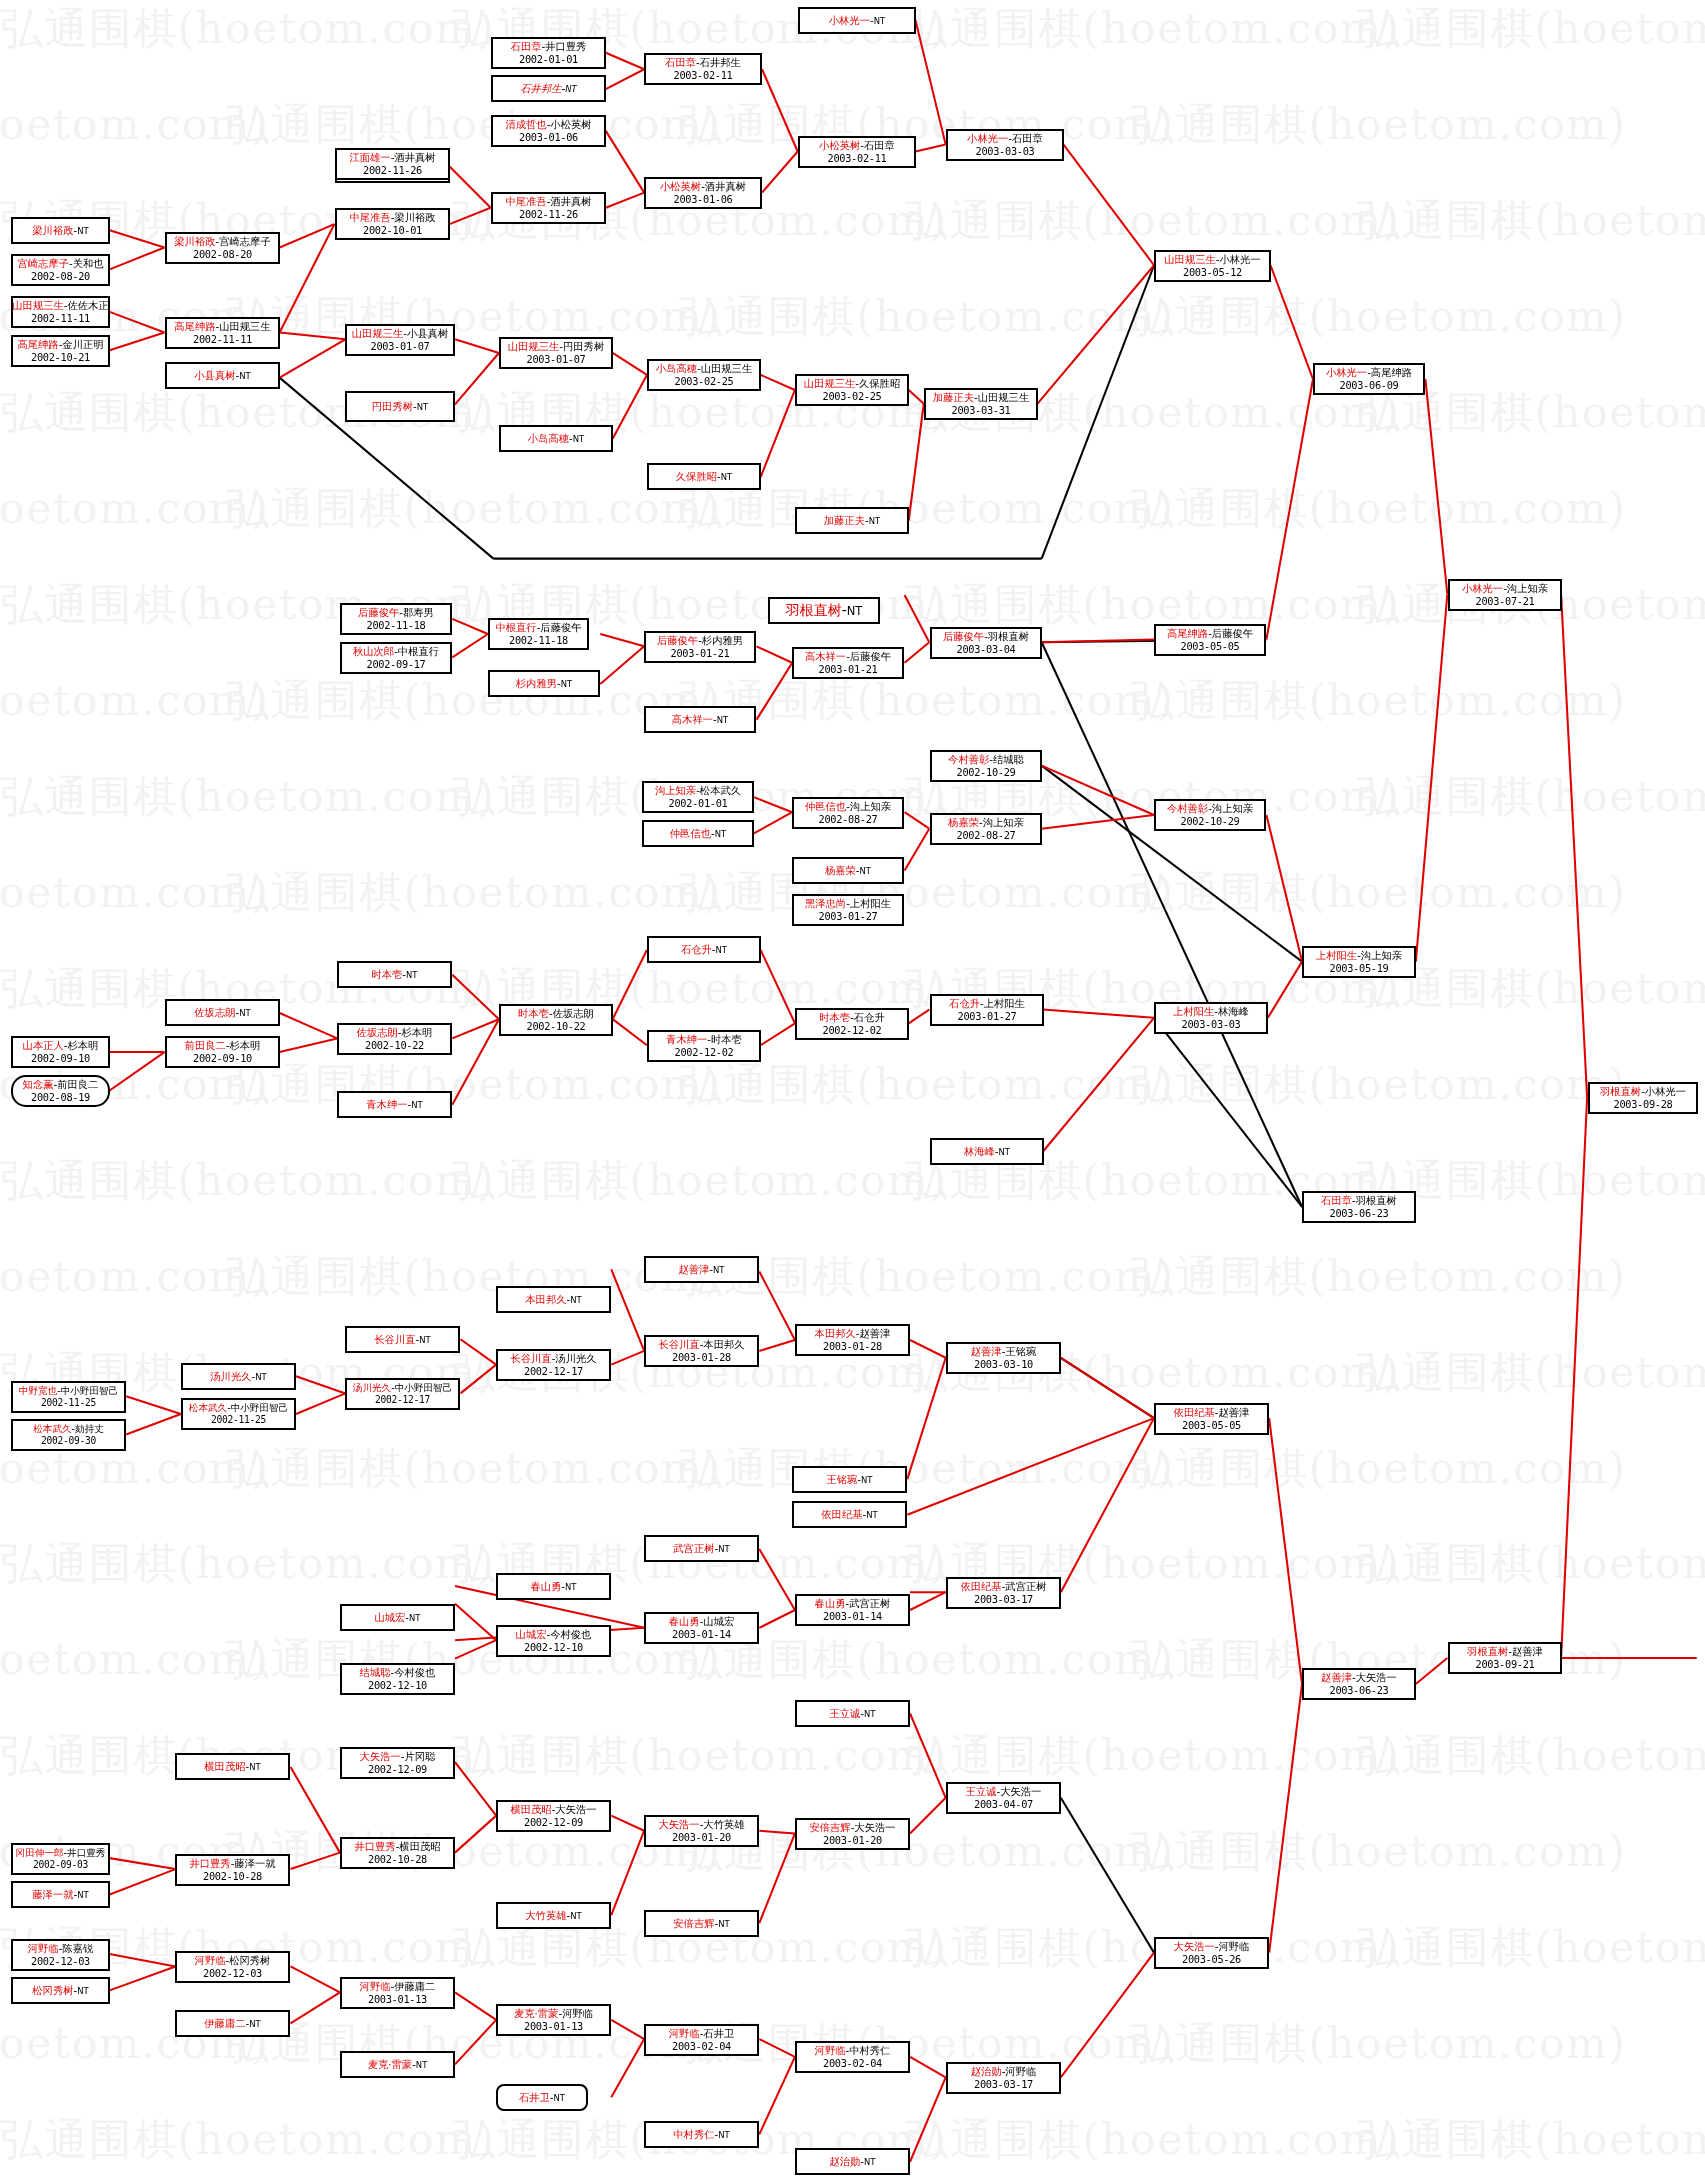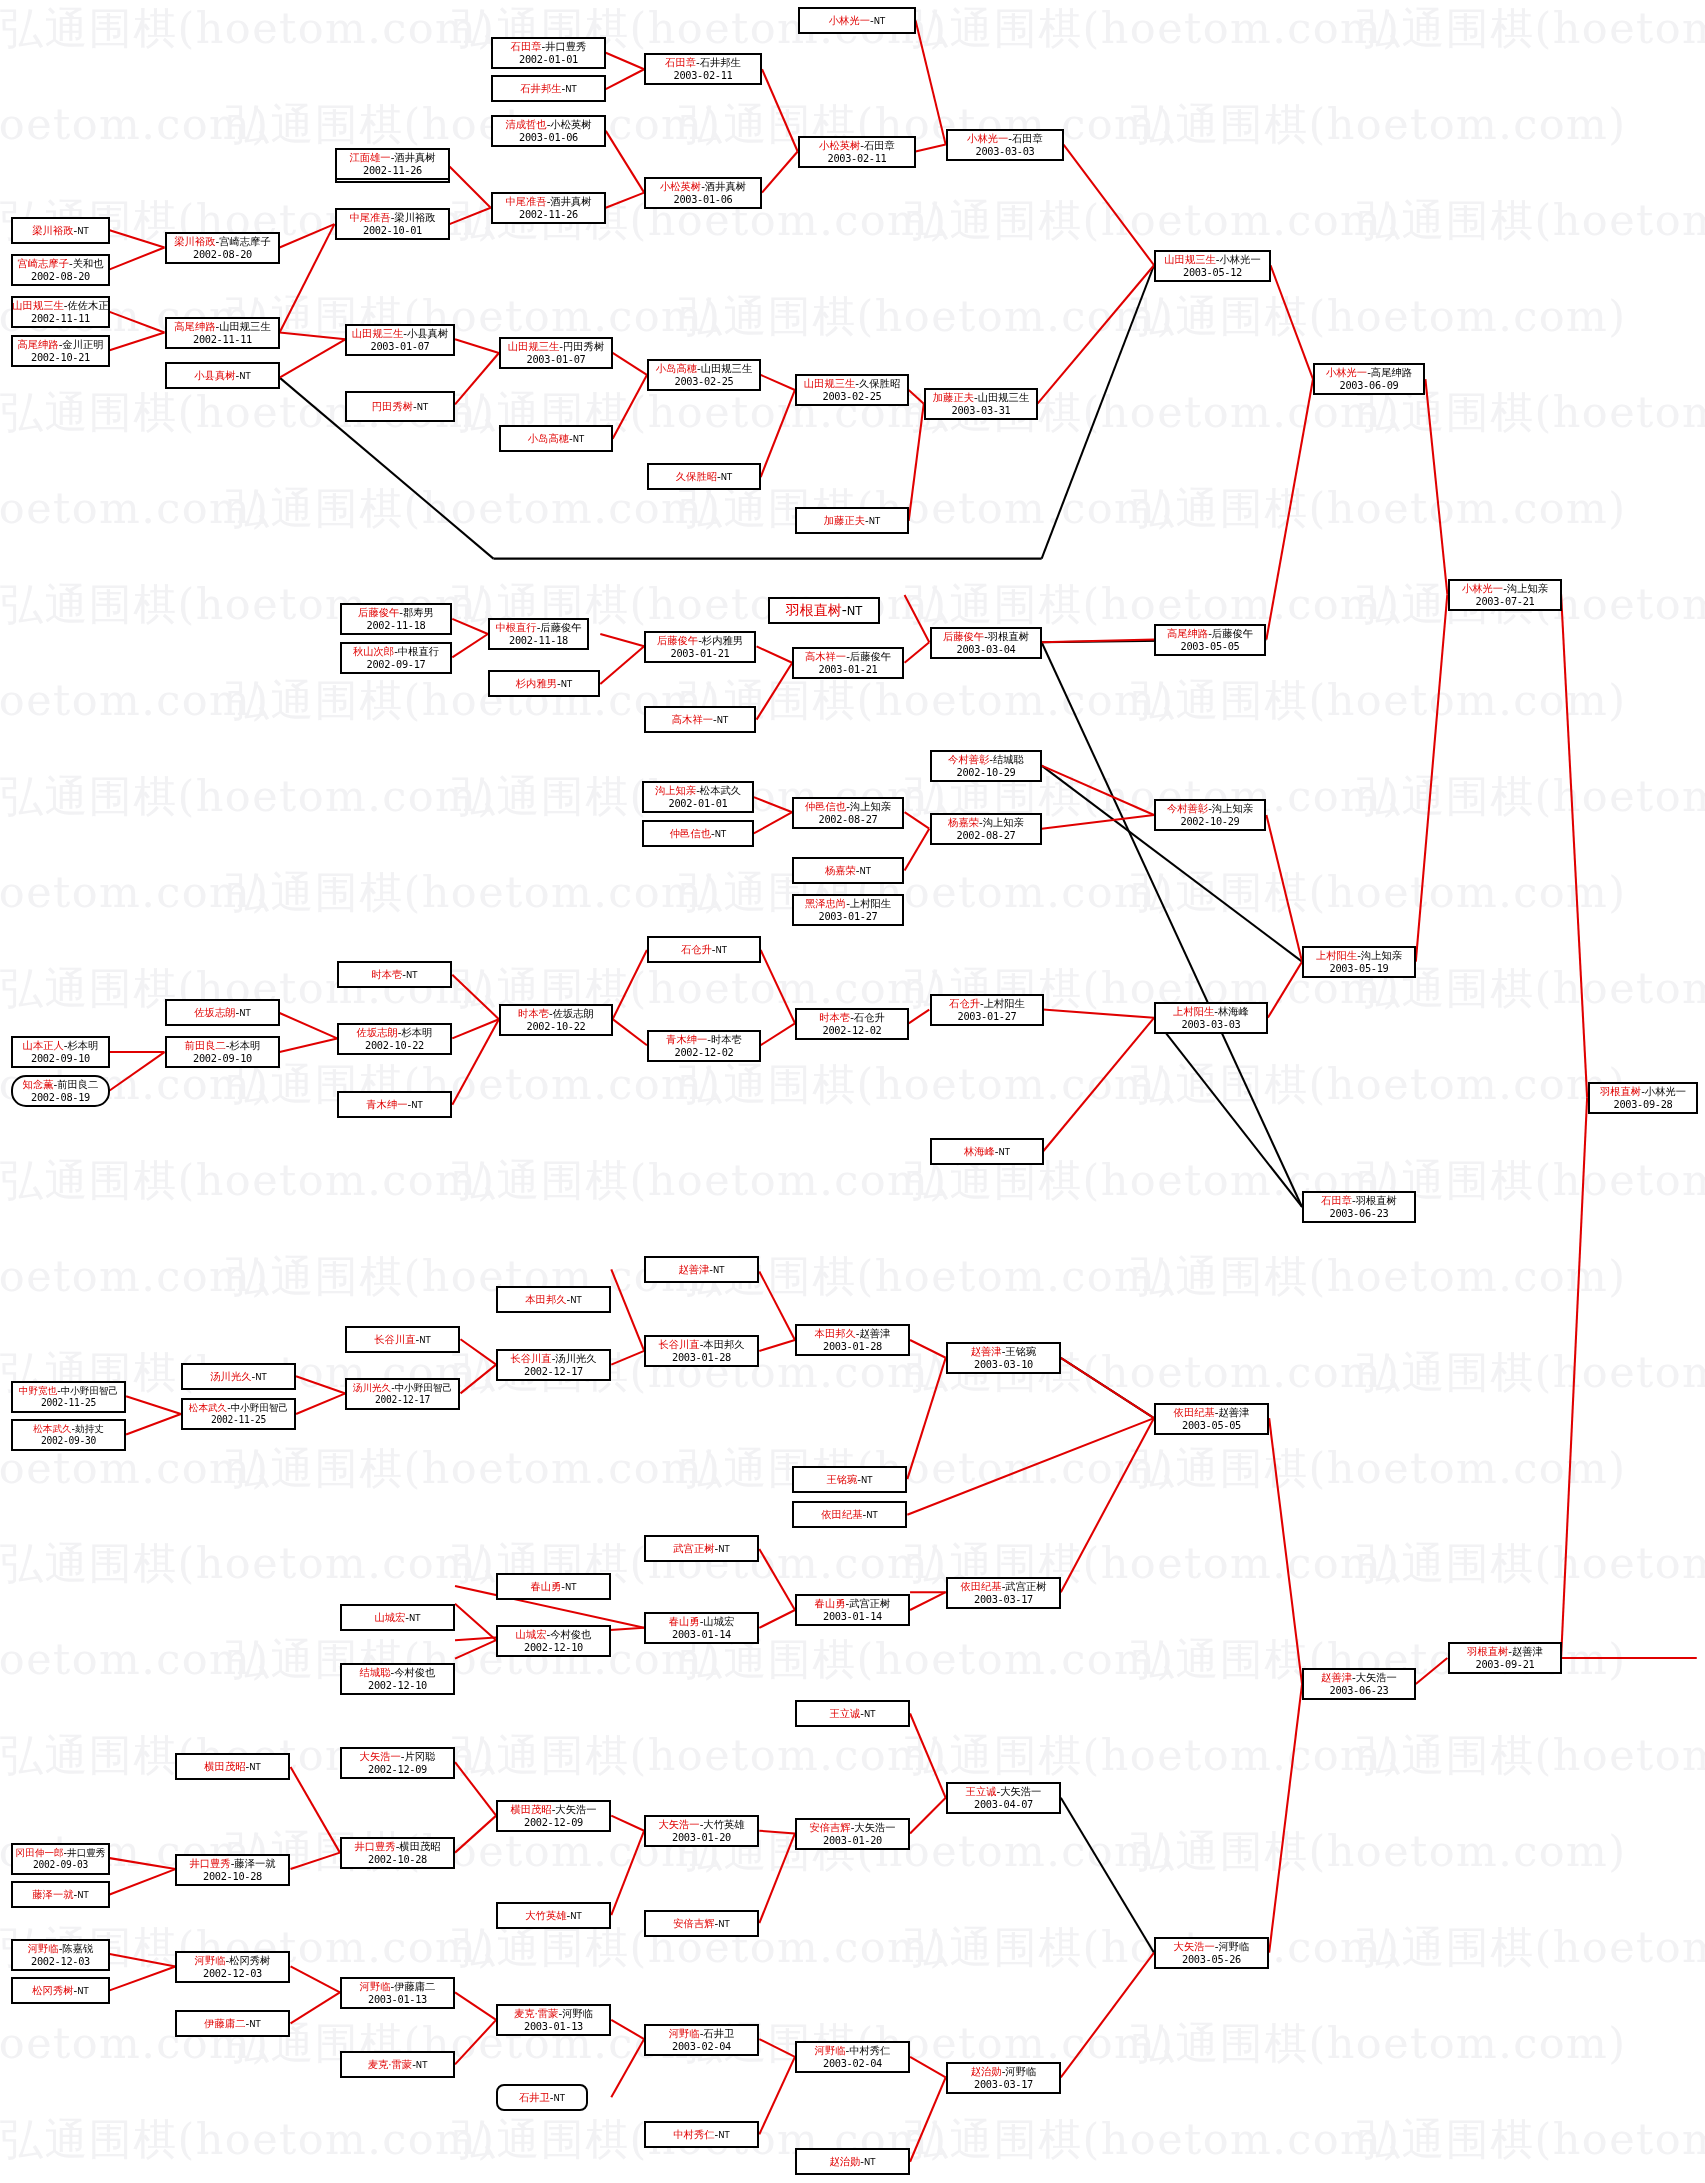--- a/index.html
+++ b/index.html
@@ -282,21 +282,21 @@
         <div class="ln"><span class="w">山田规三生</span><span class="sep">-</span><span class="l">小县真树</span></div>
         <div class="ln dt">2003-01-07</div>
       </div>
       <div class="node" style="left: 345px; top: 391px; width: 110px; height: 31px; font-size: 10.3px; align-items: center;">
         <div class="ln"><span class="w">円田秀树</span><span class="sep">-</span><span class="l" style="font-size: 0.82em;">NT</span></div>
       </div>
       <div class="node" style="left: 491px; top: 37px; width: 115px; height: 32px; font-size: 10.3px;">
         <div class="ln"><span class="w">石田章</span><span class="sep">-</span><span class="l">井口豊秀</span></div>
         <div class="ln dt">2002-01-01</div>
       </div>
-      <div class="node" style="left: 491px; top: 75px; width: 115px; height: 27.4px; font-size: 10.3px;">
+      <div class="node" style="left: 491px; top: 75px; width: 115px; height: 27.4px; font-size: 10.3px; font-style: italic;">
         <div class="ln"><span class="w">石井邦生</span><span class="sep">-</span><span class="l" style="font-size: 0.82em;">NT</span></div>
       </div>
       <div class="node" style="left: 491px; top: 115px; width: 115px; height: 32px; font-size: 10.3px;">
         <div class="ln"><span class="w">清成哲也</span><span class="sep">-</span><span class="l">小松英树</span></div>
         <div class="ln dt">2003-01-06</div>
       </div>
       <div class="node" style="left: 335px; top: 148px; width: 115px; height: 32px; font-size: 10.3px;">
         <div class="ln"><span class="w">江面雄一</span><span class="sep">-</span><span class="l">酒井真树</span></div>
         <div class="ln dt">2002-11-26</div>
       </div>

